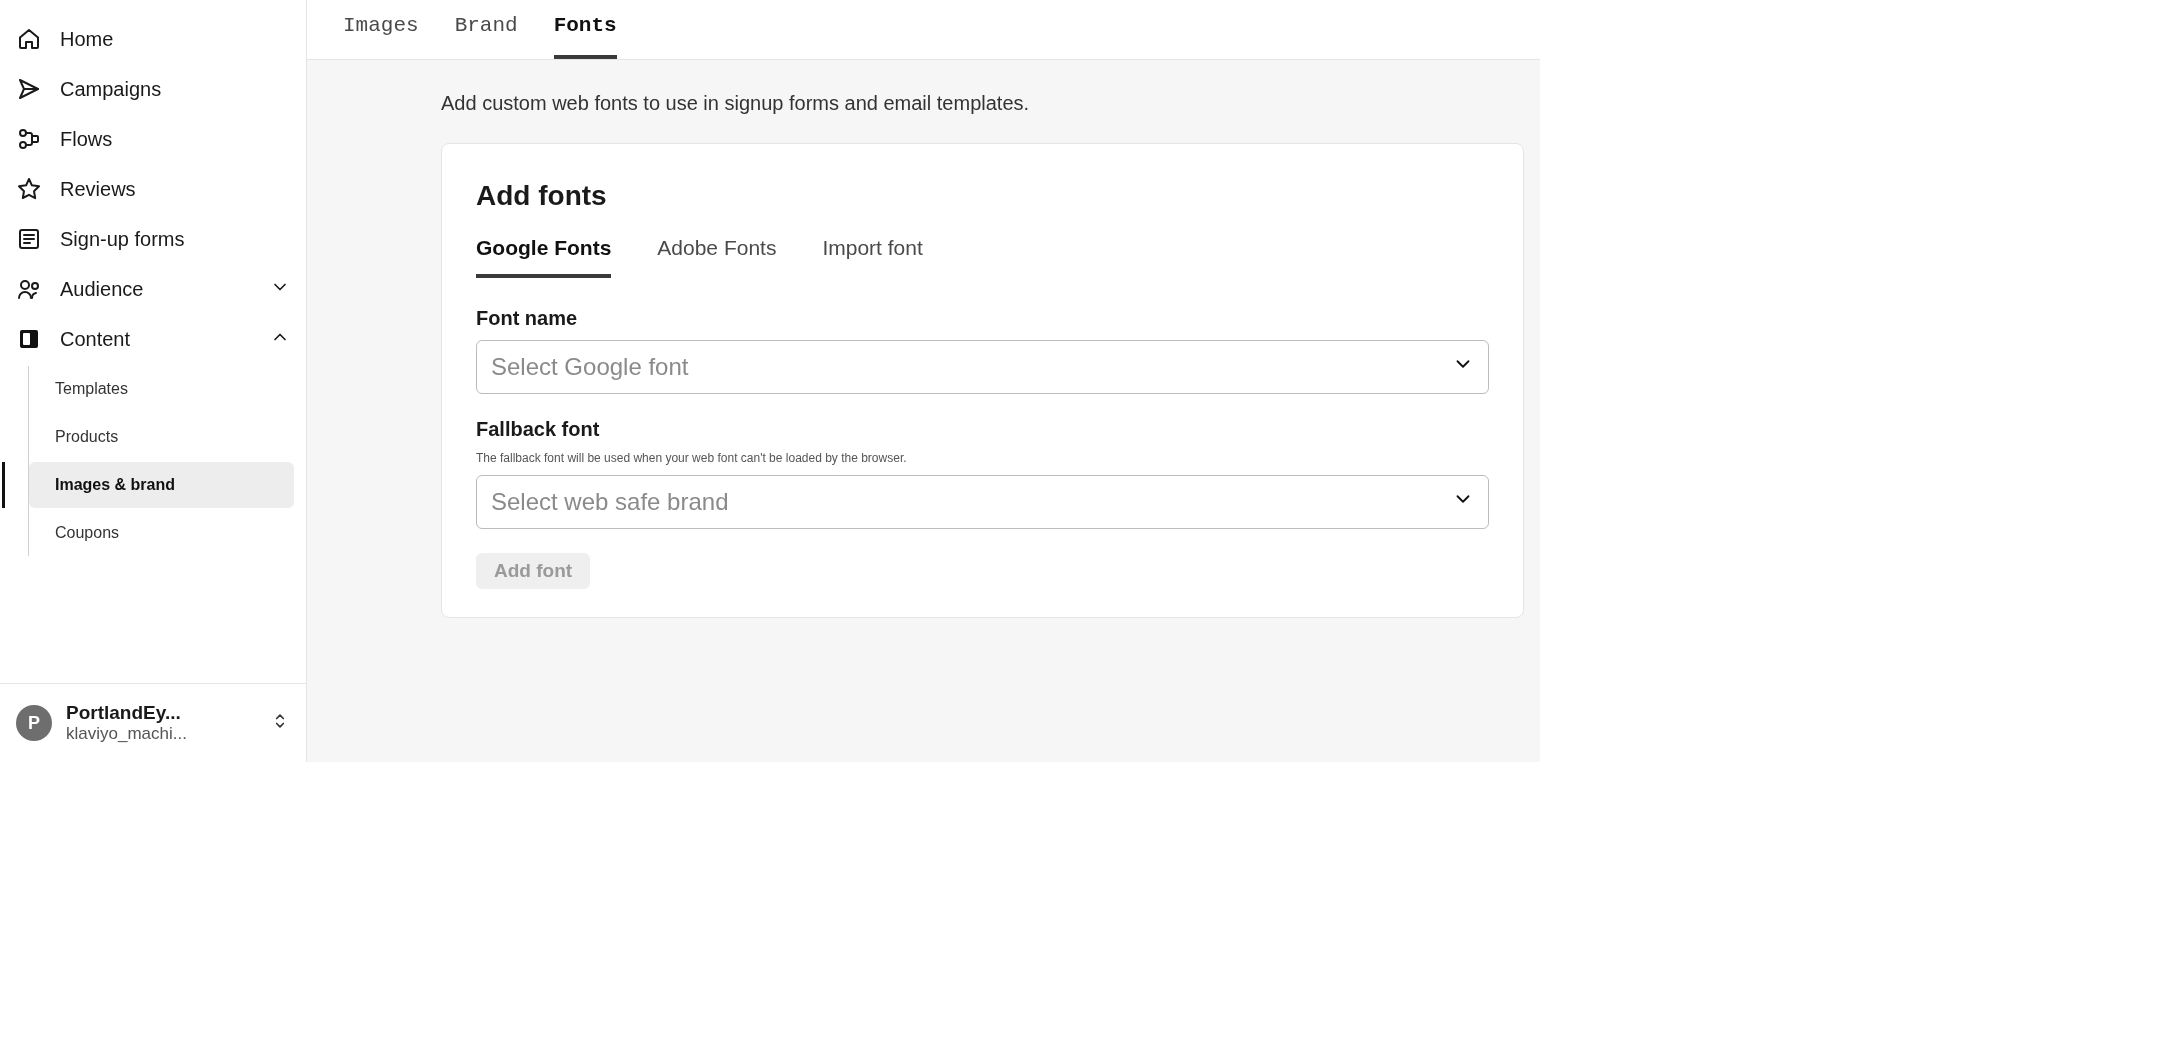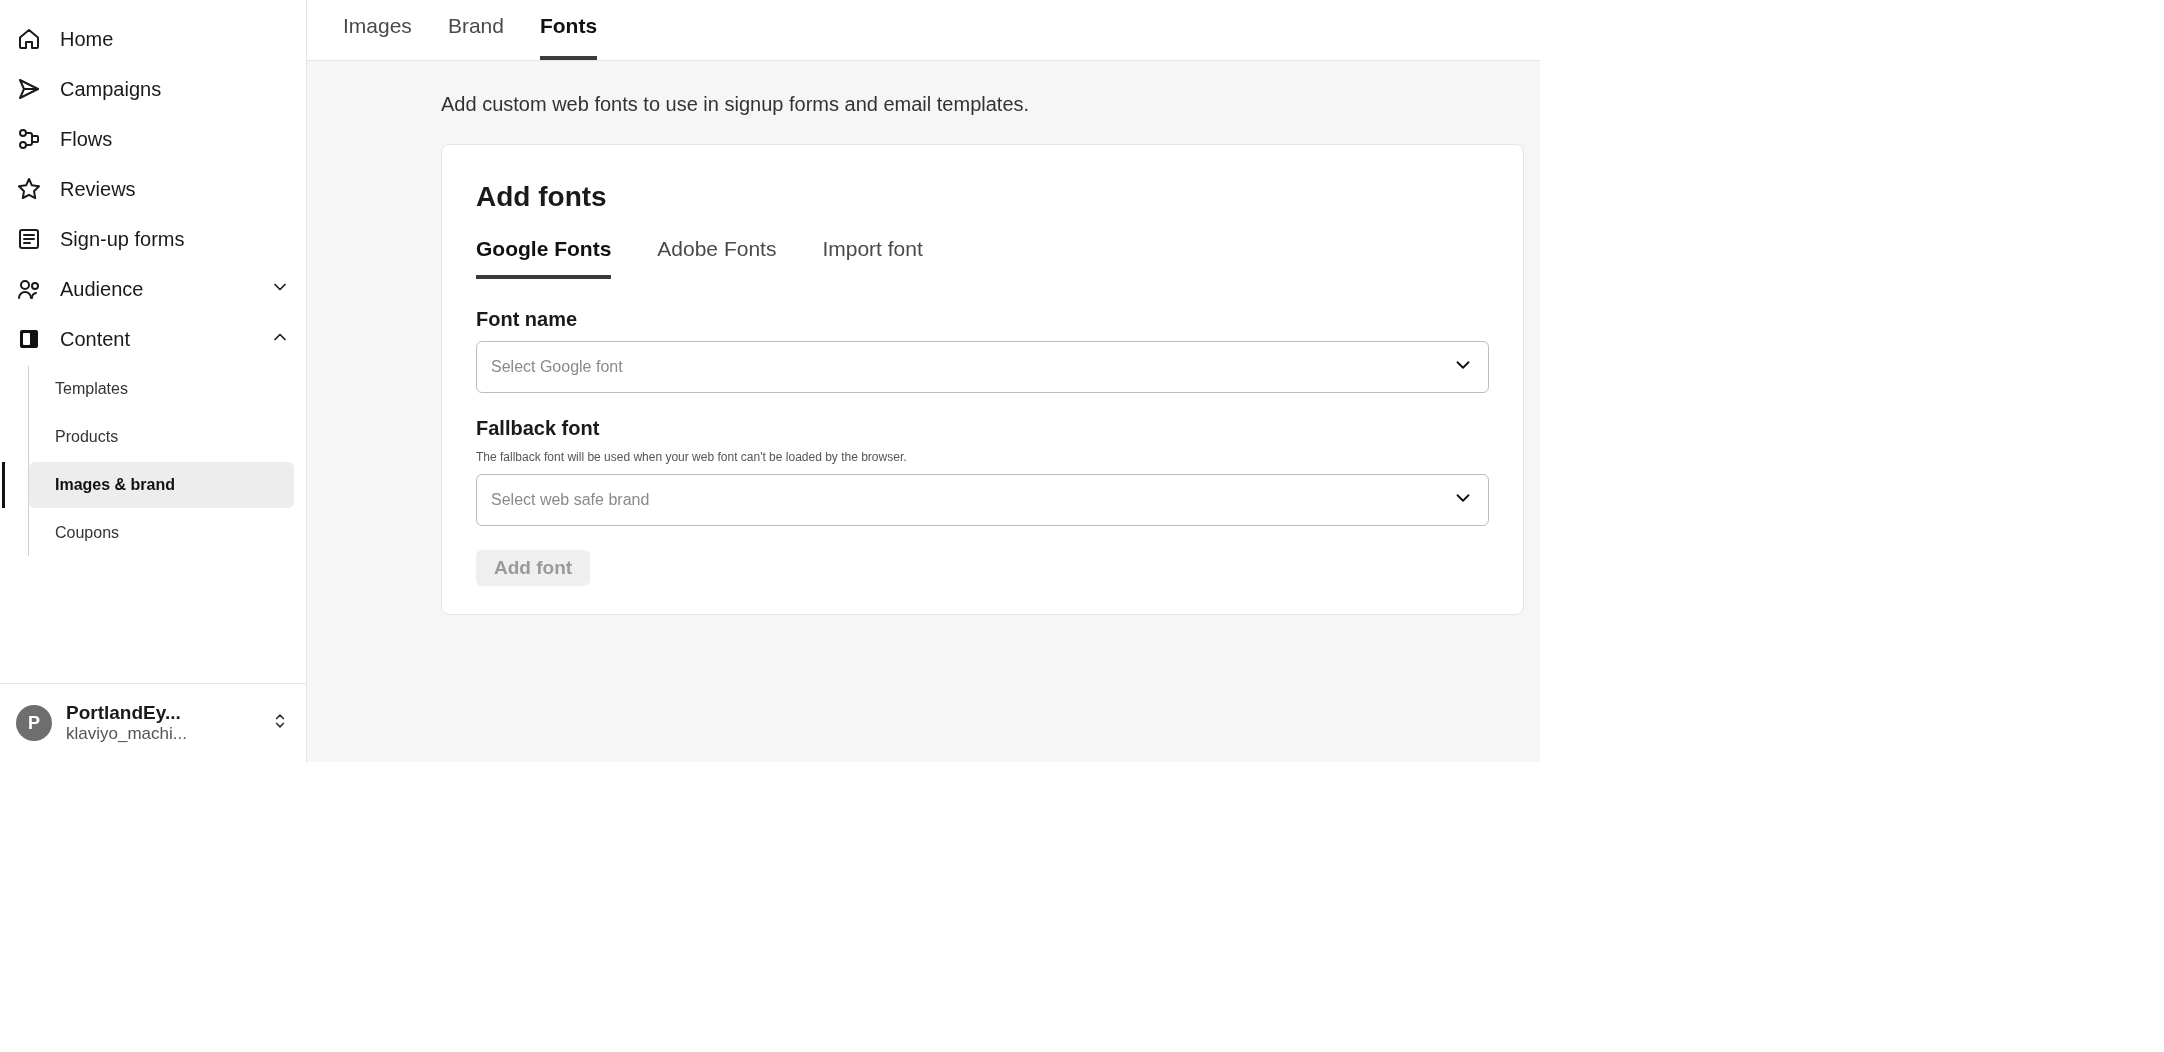--- a/index.html
+++ b/index.html
@@ -95,20 +95,21 @@
     border-bottom: 1px solid #e5e5e5;
     background: #fff;
   }
   .top-tab {
     padding: 0 0 18px 0;
     font-size: 21px;
     color: #4a4a4a;
     cursor: pointer;
     border-bottom: 4px solid transparent;
     font-weight: 500;
+    font-family: Liberation Mono, monospace;
   }
   .top-tab.active {
     color: #111;
     font-weight: 700;
     border-bottom-color: #3a3a3a;
   }
   .content-area {
     flex: 1;
     background: #f6f6f7;
     padding: 32px 0 0 0;
@@ -151,21 +152,21 @@
     border-bottom-color: #3a3a3a;
   }
   .field-group { margin-bottom: 24px; }
   .field-label { font-size: 20px; font-weight: 600; margin-bottom: 10px; display: block; }
   .field-help { font-size: 12px; color: #555; margin-bottom: 10px; }
   .select {
     width: 100%;
     border: 1px solid #bcbcbc;
     border-radius: 6px;
     padding: 12px 14px;
-    font-size: 16px;
+    font-size: 24px;
     color: #8a8a8a;
     background: #fff;
     display: flex;
     align-items: center;
     justify-content: space-between;
     cursor: pointer;
   }
   .select svg { color: #111; }
   .btn {
     display: inline-block;

